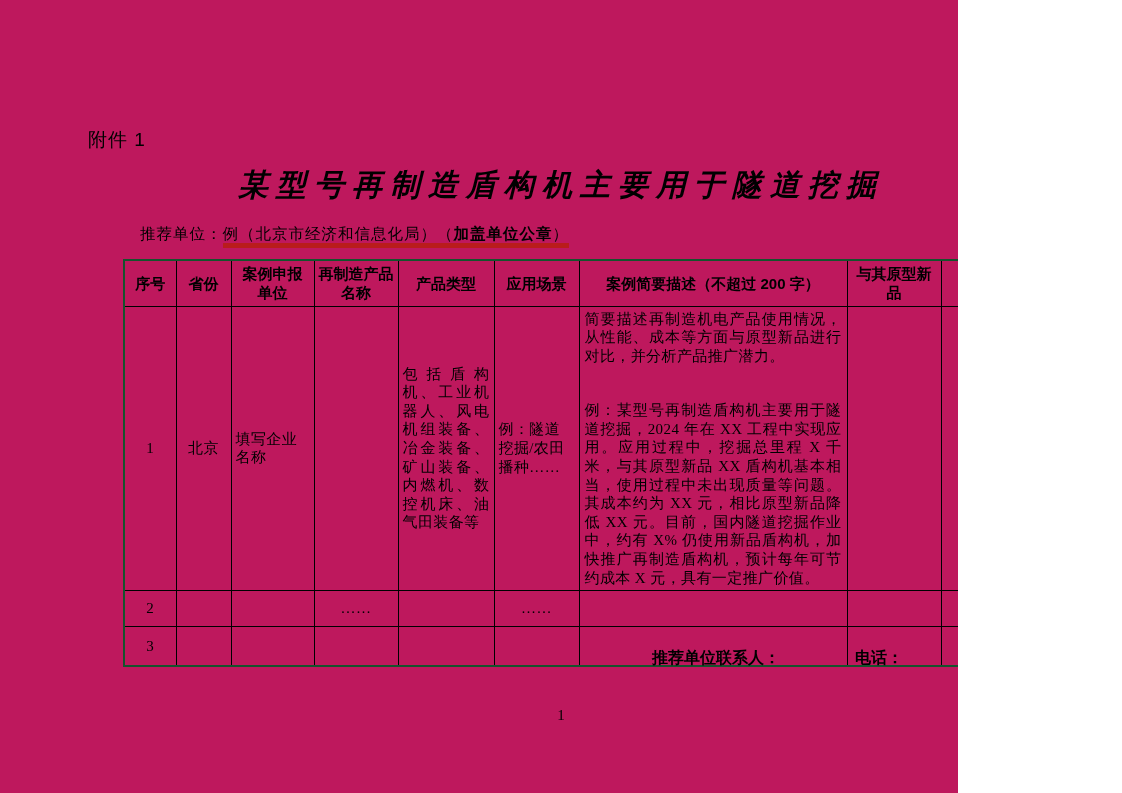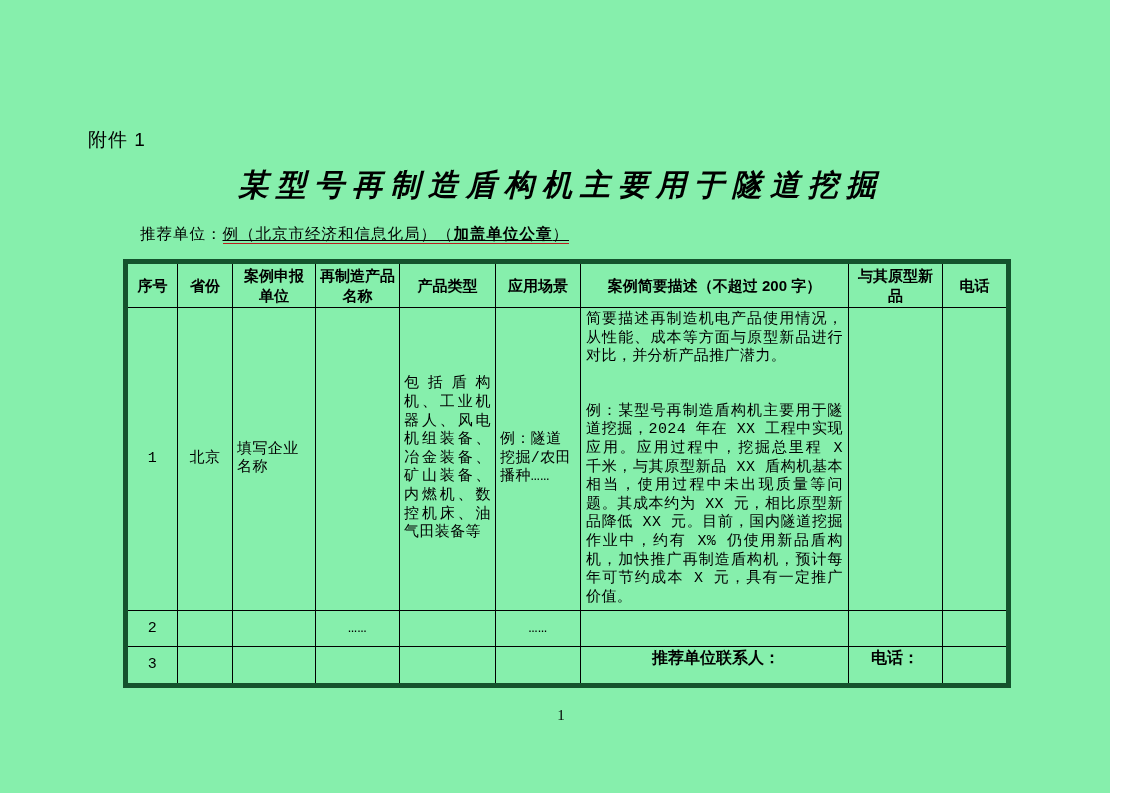--- a/index.html
+++ b/index.html
@@ -4,91 +4,89 @@
 <style>
   * { margin: 0; padding: 0; box-sizing: border-box; }
   html, body { background: #ffffff; }
   body {
     width: 1122px; height: 793px;
     font-family: "Liberation Serif", serif;
     color: #000;
   }
   .page {
     position: relative;
-    width: 1110px; height: 793px;
-    background: #86efac;
+    width: 958px; height: 793px;
+    background: #be185d;
     overflow: hidden;
   }
   .attachment-label {
     position: absolute; left: 88px; top: 127px;
     font-family: "Liberation Sans", sans-serif;
     font-size: 19px; letter-spacing: 1px;
   }
   .doc-title {
     position: absolute; left: 0; top: 165px; width: 1122px;
     text-align: center;
     font-size: 30px; font-weight: bold; font-style: italic;
     letter-spacing: 8px;
   }
   .recommender-line {
     position: absolute; left: 140px; top: 224px;
     font-size: 15.5px; letter-spacing: 1px;
   }
   .recommender-value {
-    border-bottom: 1px solid #b91c1c;
+    border-bottom: 5px solid #b91c1c;
     padding-bottom: 1px;
-    text-decoration: underline;
   }
   .bold { font-weight: bold; }
 
   table.case-table {
     position: absolute; left: 123px; top: 259px;
     width: 883px;
     border-collapse: collapse;
     table-layout: fixed;
-    border: 5px solid #14532d;
+    border: 2px solid #14532d;
   }
   .case-table th, .case-table td {
     border: 1px solid #000;
     padding: 2px 4px;
     overflow: hidden;
   }
   .case-table th {
     font-family: "Liberation Sans", sans-serif;
     font-size: 15px; font-weight: bold;
     text-align: center; vertical-align: middle;
     line-height: 1.3;
   }
   .case-table td {
     font-size: 15px;
     line-height: 18.6px;
     vertical-align: middle;
     letter-spacing: 0.4px;
-    font-family: Liberation Mono, monospace;
   }
   td.cell-center { text-align: center; }
   td.cell-left { text-align: left; }
   td.cell-justify {
     text-align: justify;
     text-justify: inter-character;
   }
   td.cell-desc {
     vertical-align: top;
     text-align: justify;
     text-justify: inter-character;
     padding: 3px 5px;
   }
   td.cell-desc p.para2 { margin-top: 36px; }
 
   .table-footer-line {
     position: absolute; left: 652px; top: 648px;
     font-family: "Liberation Sans", sans-serif;
     font-size: 16px; font-weight: bold;
   }
-  .footer-phone-label { margin-left: 78px; padding-left: 13px; }
+  .footer-phone-label { margin-left: 62px; padding-left: 13px; }
   .page-number {
     position: absolute; left: 0; top: 707px; width: 1122px;
     text-align: center;
     font-size: 15px;
   }
 </style>
 </head>
 <body>
 
 <div class="page">

